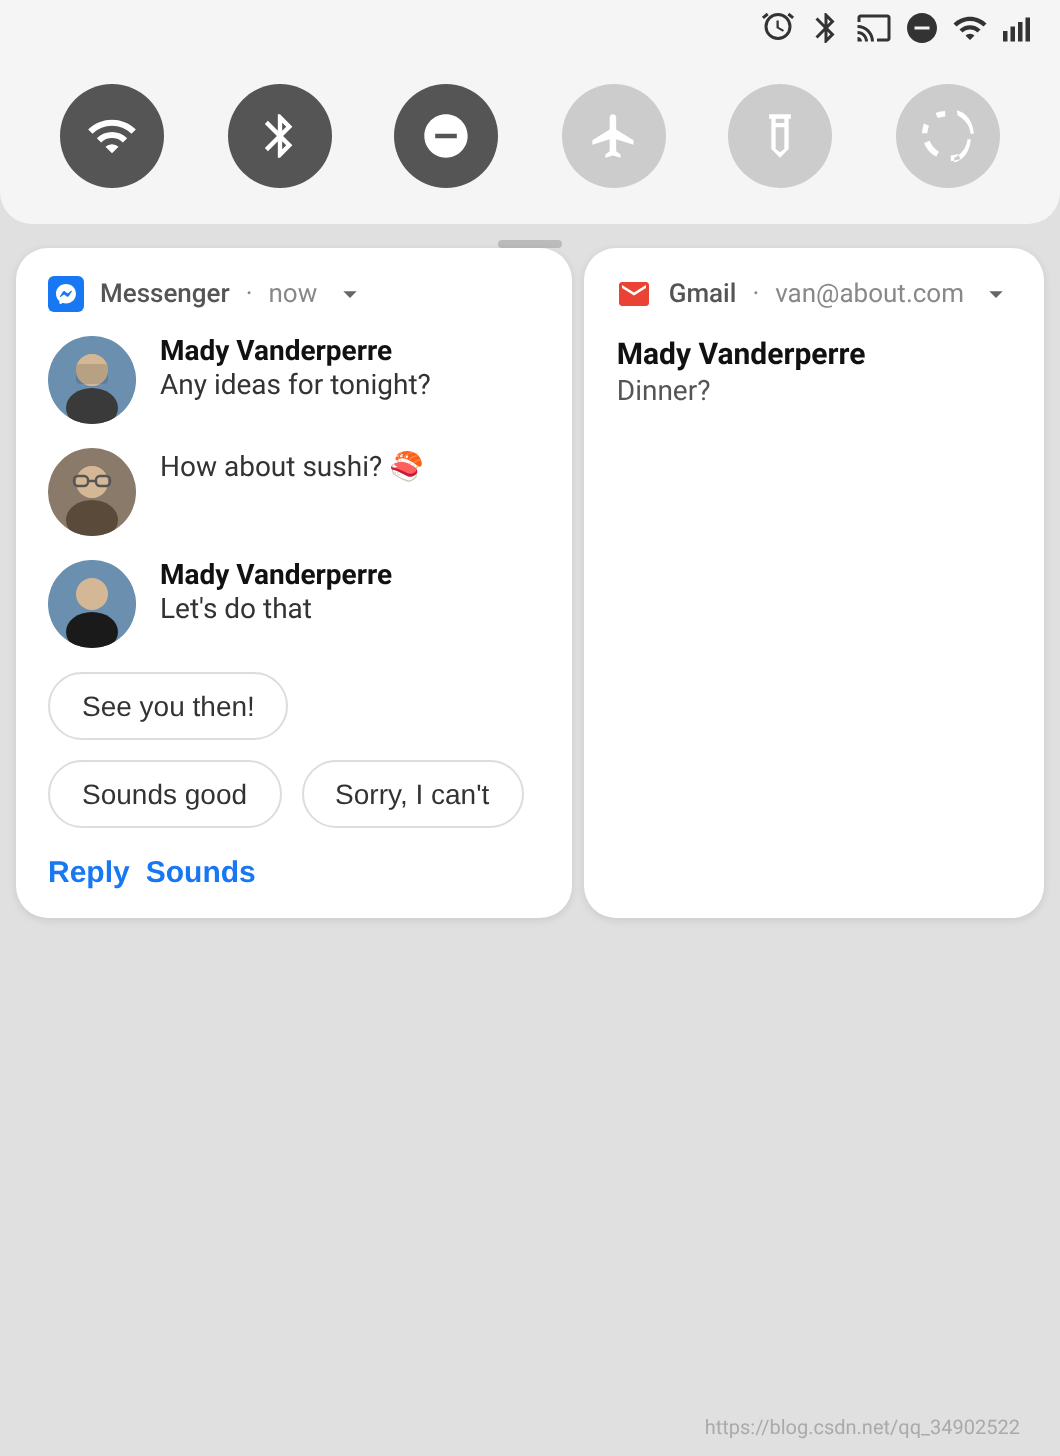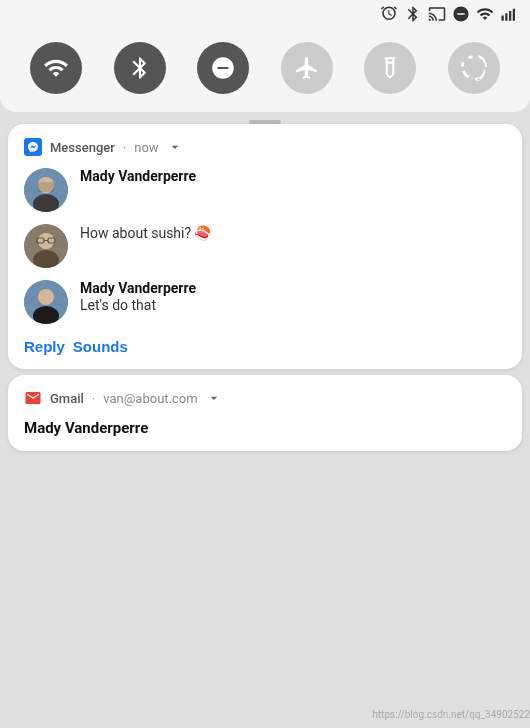--- a/index.html
+++ b/index.html
@@ -62,21 +62,21 @@
       height: 4px;
       background: #bbb;
       border-radius: 2px;
       margin: 8px auto 0;
     }
 
     
     .notifications {
       padding: 0 8px;
       display: flex;
-      flex-direction: column;
+      flex-direction: row;
       gap: 6px;
     }
 
     
     .notif-card {
       background: white;
       border-radius: 16px;
       padding: 14px 16px 14px;
       box-shadow: 0 1px 4px rgba(0,0,0,0.1);
     }
@@ -208,21 +208,21 @@
     .gmail-subject {
       font-size: 14px;
       color: #555;
       margin-top: 2px;
     }
 
     
     .watermark {
       position: absolute;
       bottom: 8px;
-      right: 0;
+      right: 20px;
       font-size: 10px;
       color: #aaa;
     }
   </style>
 </head>
 <body>
 
 <div class="status-bar">
 
   <svg viewBox="0 0 24 24">
@@ -319,20 +319,21 @@
         <svg class="avatar-face" viewBox="0 0 44 44">
           <circle cx="22" cy="22" r="22" fill="#6a8faf"></circle>
           <circle cx="22" cy="17" r="8" fill="#c9a882"></circle>
           <ellipse cx="22" cy="36" rx="13" ry="10" fill="#3a3a3a"></ellipse>
           <circle cx="22" cy="17" r="8" fill="#d4b896"></circle>
           <rect x="14" y="14" width="16" height="10" rx="2" fill="#1a1a1a" opacity="0.15"></rect>
         </svg>
       </div>
       <div class="msg-content">
         <div class="msg-sender">Mady Vanderperre</div>
+        <div class="msg-text">Any ideas for tonight?</div>
       </div>
     </div>
 
     <div class="msg-row">
       <div class="avatar avatar-you">
         <svg class="avatar-face" viewBox="0 0 44 44">
           <circle cx="22" cy="22" r="22" fill="#8a7a6a"></circle>
           <circle cx="22" cy="17" r="8" fill="#c9a882"></circle>
           <ellipse cx="22" cy="36" rx="13" ry="10" fill="#5a4a3a"></ellipse>
           <circle cx="22" cy="17" r="8" fill="#d4b896"></circle>
@@ -354,20 +355,25 @@
           <ellipse cx="22" cy="36" rx="13" ry="10" fill="#1a1a1a"></ellipse>
           <circle cx="22" cy="17" r="8" fill="#d4b896"></circle>
         </svg>
       </div>
       <div class="msg-content">
         <div class="msg-sender">Mady Vanderperre</div>
         <div class="msg-text">Let's do that</div>
       </div>
     </div>
 
+    <div class="quick-replies">
+      <button class="quick-reply-btn">See you then!</button>
+      <button class="quick-reply-btn">Sounds good</button>
+      <button class="quick-reply-btn">Sorry, I can't</button>
+    </div>
 
     <div class="notif-actions">
       <button class="notif-action-btn">Reply</button>
       <button class="notif-action-btn">Sounds</button>
     </div>
   </div>
 
   <div class="gmail-notif-card">
     <div class="notif-header">
 
@@ -377,17 +383,18 @@
         </svg>
       </div>
       <span class="notif-app-name">Gmail</span>
       <span class="notif-time">·</span>
       <span class="notif-time">van@about.com</span>
       <svg width="16" height="16" viewBox="0 0 24 24" fill="#666">
           <path d="M7 10l5 5 5-5z"></path>
         </svg>
     </div>
     <div class="gmail-sender">Mady Vanderperre</div>
+    <div class="gmail-subject">Dinner?</div>
   </div>
 
 </div>
 
 <div class="watermark">https://blog.csdn.net/qq_34902522</div>
 
 </body></html>

